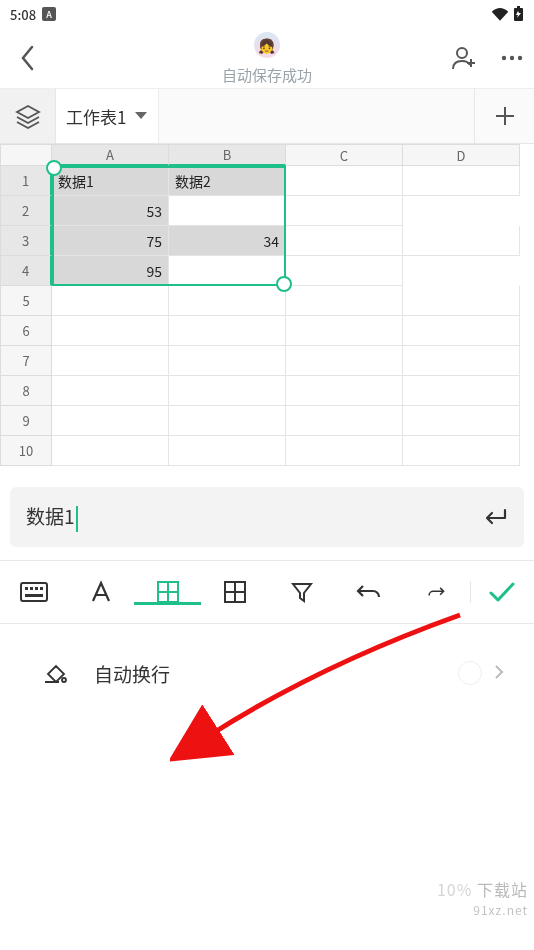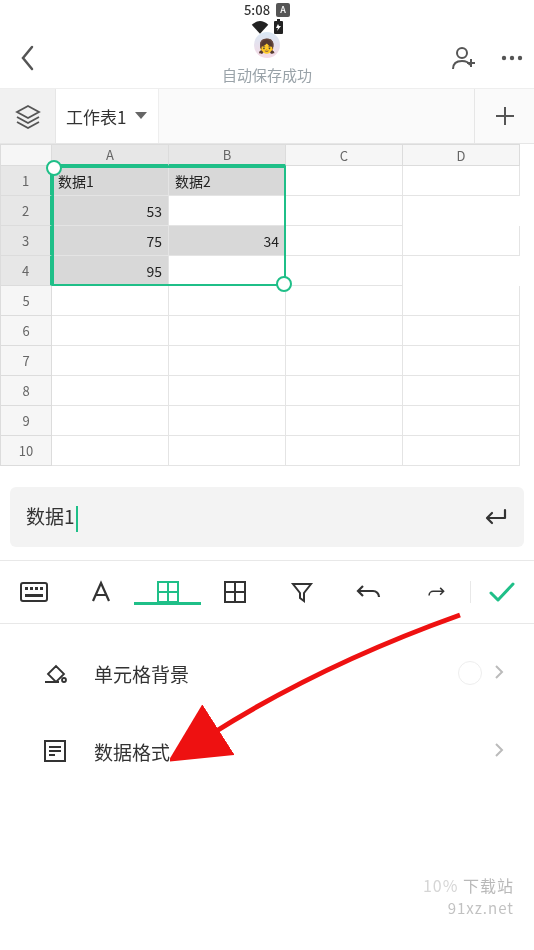--- a/index.html
+++ b/index.html
@@ -7,21 +7,20 @@
     width: 534px; height: 950px;
     font-family: -apple-system, "Noto Sans CJK SC", sans-serif;
     background: #fff; position: relative; overflow: hidden;
     color: #333;
   }
   
   .status-bar {
     height: 28px; display:flex; align-items:center;
     padding: 0 10px; font-size: 13px; font-weight: 500;
     justify-content: space-between;
-    flex-direction: column;
   }
   .status-left { display:flex; gap:6px; align-items:center; }
   .status-right { display:flex; gap:4px; align-items:center; }
   .a-box {
     width:14px; height:14px; background:#555; color:#fff;
     font-size:9px; display:flex; align-items:center; justify-content:center;
     border-radius:2px;
   }
   
   .app-header {
@@ -153,25 +152,25 @@
     border-radius:50%; background:#fff; box-shadow:0 1px 3px rgba(0,0,0,.3);
   }
   
   .arrow-svg {
     position:absolute; pointer-events:none;
     left:170px; top:605px; width:300px; height:165px;
     z-index:50;
   }
   
   .watermark {
-    position:absolute; right:20px; bottom:32px;
+    position:absolute; right:6px; bottom:32px;
     font-size:16px; color:rgba(100,100,100,0.45);
     text-align:right; letter-spacing:1px;
   }
-  .watermark .sub { font-size:15px; display:block; color:rgba(100,100,100,0.4); }
+  .watermark .sub { font-size:12px; display:block; color:rgba(100,100,100,0.4); }
 </style>
 </head>
 <body>
 
 <div class="status-bar">
   <div class="status-left">
     <span>5:08</span>
     <span class="a-box">A</span>
   </div>
   <div class="status-right">
@@ -376,37 +375,23 @@
   </div>
 </div>
 
 <div class="options">
   <div class="opt">
     <div class="opt-icon">
         <svg width="26" height="26" viewBox="0 0 26 26" stroke="#333" stroke-width="1.8" fill="none">
           <path d="M6 14 L14 6 L22 14 L14 22 Z M22 18 A2 2 0 0 0 22 22 A2 2 0 0 0 22 18 Z M3 22 H17"></path>
         </svg>
       </div>
-    <div class="opt-label">单元格背景</div>
+    <div class="opt-label">自动换行</div>
     <div class="opt-right">
         <div class="color-swatch"></div>
-        <span class="chevron"><svg width="10" height="16" viewBox="0 0 10 16">
-            <path d="M2 2 L8 8 L2 14" stroke="#bbb" stroke-width="2" fill="none"></path>
-          </svg></span>
-      </div>
-  </div>
-  <div class="opt">
-    <div class="opt-icon">
-        <svg width="24" height="24" viewBox="0 0 24 24" stroke="#333" stroke-width="2" fill="none">
-          <rect x="2" y="2" width="20" height="20"></rect>
-          <path d="M6 8 H18 M6 12 H18 M6 16 H12"></path>
-        </svg>
-      </div>
-    <div class="opt-label">数据格式</div>
-    <div class="opt-right">
         <span class="chevron"><svg width="10" height="16" viewBox="0 0 10 16">
             <path d="M2 2 L8 8 L2 14" stroke="#bbb" stroke-width="2" fill="none"></path>
           </svg></span>
       </div>
   </div>
 </div>
 
 <svg class="arrow-svg" viewBox="0 0 300 165">
   <defs>
       <marker id="ah" markerWidth="12" markerHeight="12" refX="2" refY="6" orient="auto">

